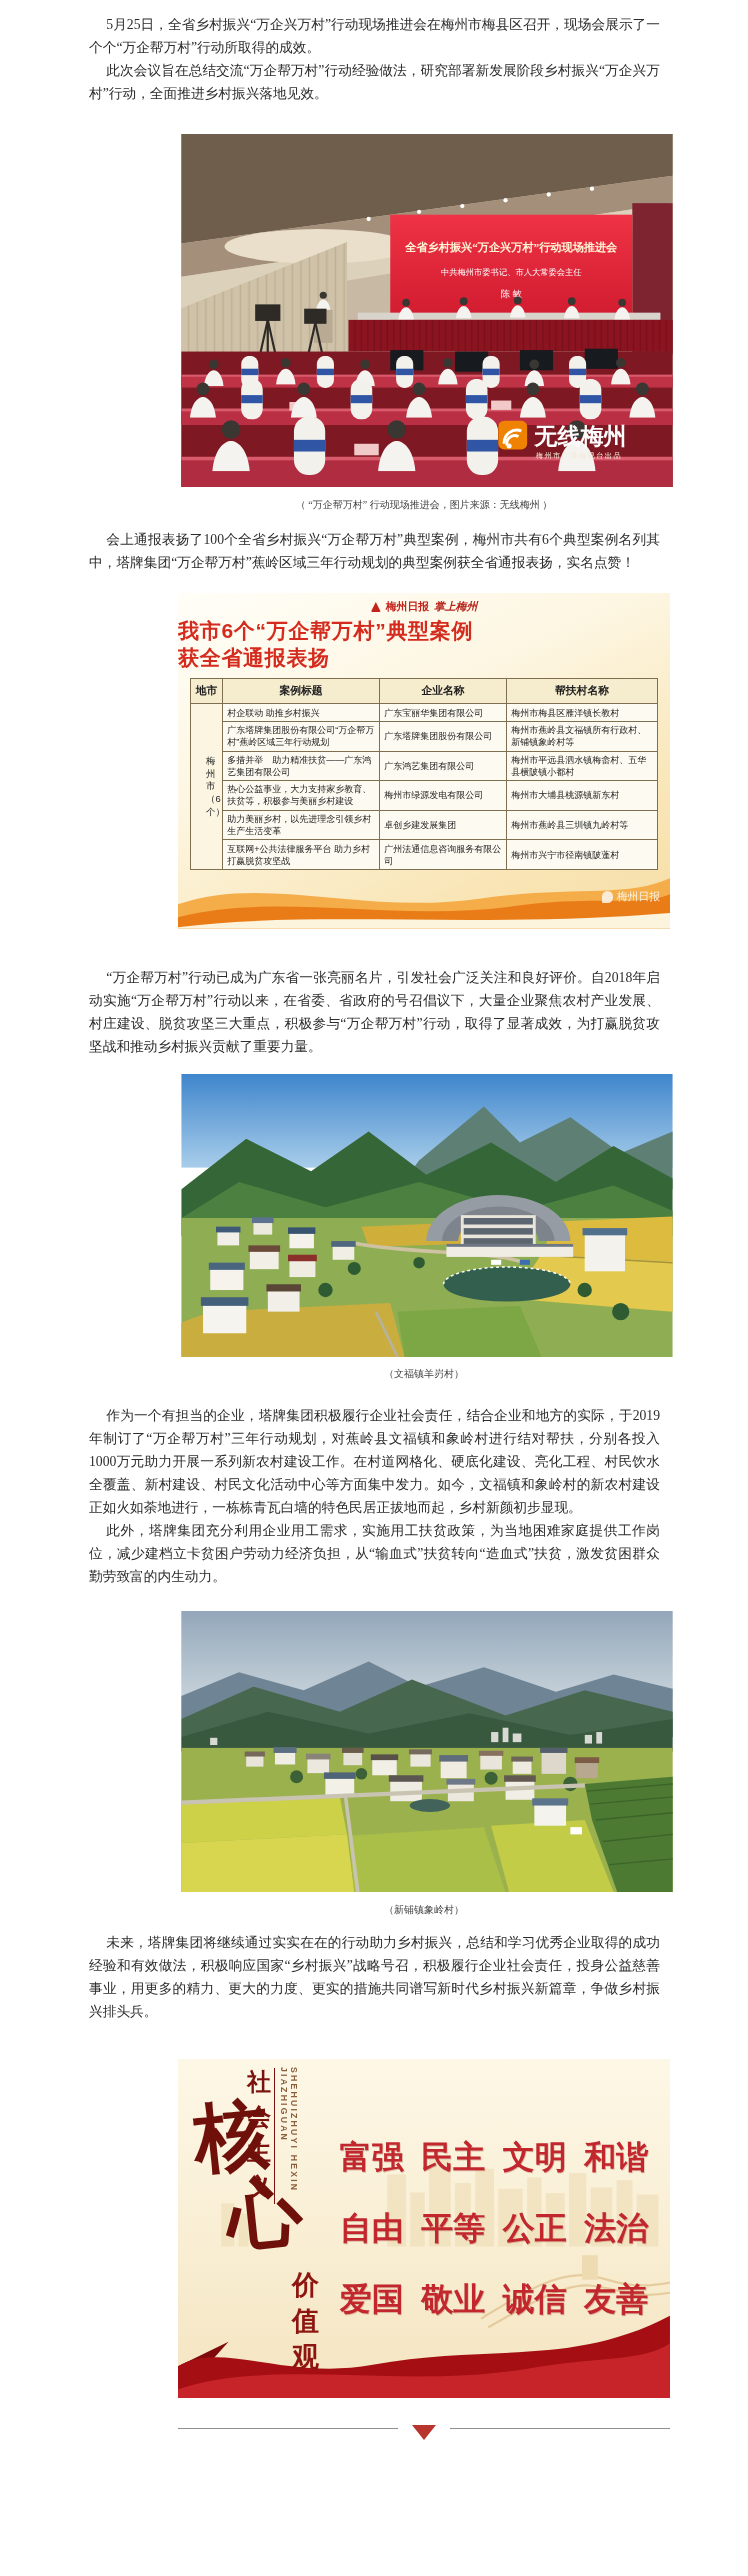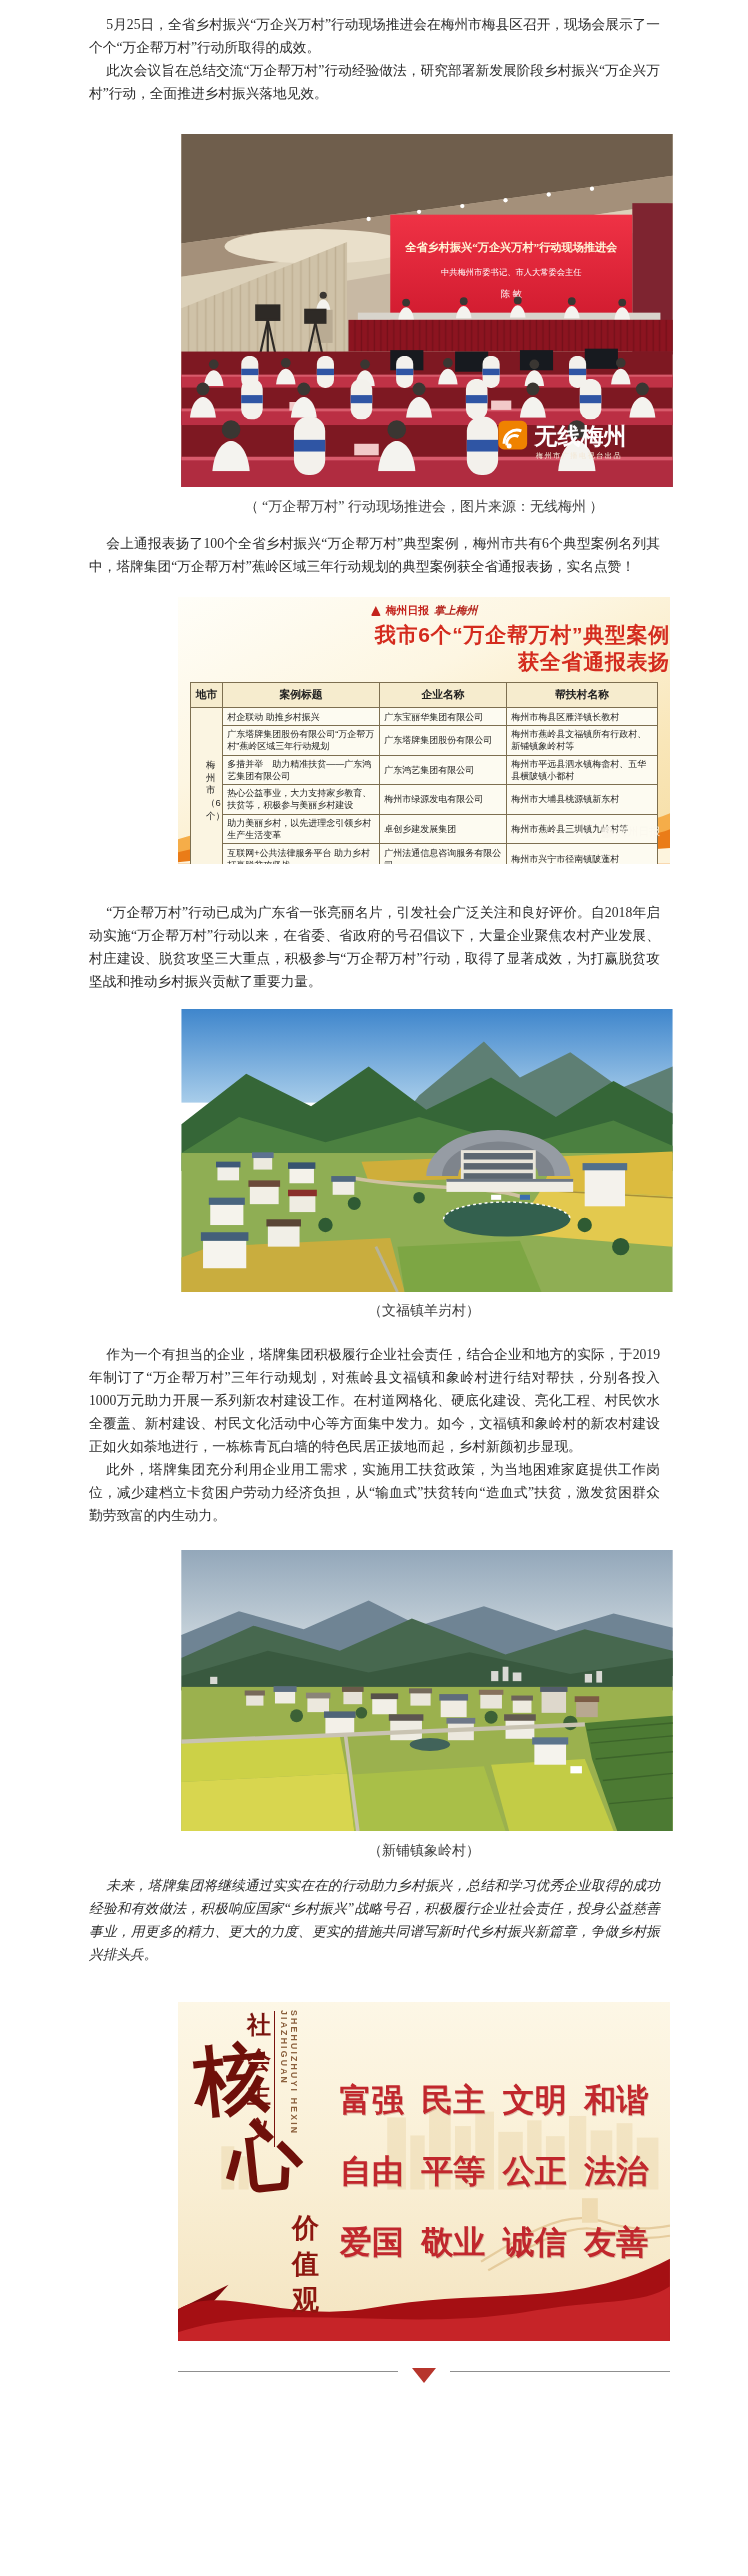--- a/index.html
+++ b/index.html
@@ -1,33 +1,33 @@
 <!DOCTYPE html>
 <html style="font-size:11.5px"><head>
 <meta charset="utf-8">
 <style>
   html,body{margin:0;padding:0;}
   body{width:748px;height:2576px;background:#ffffff;overflow:hidden;
        font-family:"Liberation Serif","DejaVu Serif",serif;color:#2b2b2b;}
   .content{width:571px;margin-left:89px;padding-top:13px;}
   .para{font-size:13.7px;line-height:23px;text-align:justify;text-indent:17.3px;margin:0;color:#2b2b2b;}
   .media{width:492px;margin-left:92px;display:block;position:relative;}
-  .caption{width:492px;margin-left:89px;text-align:center;font-size:14px;color:#3d3d3d;margin-top:8.7px;}
+  .caption{width:492px;margin-left:89px;text-align:center;font-size:10px;color:#3d3d3d;margin-top:8.7px;}
   .gap40{margin-top:29px;} .gap22{margin-top:16px;} .gap26{margin-top:19px;}
-  .gap30{margin-top:37px;} .gap32{margin-top:23px;} .gap20{margin-top:14.4px;font-style:italic;} .gap50{margin-top:36px;}
+  .gap30{margin-top:37px;} .gap32{margin-top:23px;} .gap20{margin-top:14.4px;} .gap50{margin-top:36px;}
 
   
-  .table-card{width:492px;height:267px;margin-left:89px;position:relative;overflow:hidden;
+  .table-card{width:492px;height:336px;margin-left:89px;position:relative;overflow:hidden;
       background:linear-gradient(155deg,#fffef8 0%,#fdf6e2 38%,#f9e6b8 75%,#f6dda4 100%);}
   .tc-logo{display:flex;justify-content:center;align-items:center;gap:5px;padding-top:7.2px;
       font-size:10.8px;font-weight:bold;color:#c4231c;}
   .tc-logo-icon{width:10px;height:10px;background:#c4231c;border-radius:1.4px;display:inline-block;
       clip-path:polygon(0 100%,50% 0,100% 100%);}
   .tc-logo-script{font-style:italic;color:#b5251d;}
-  .tc-title{font-size:21px;line-height:27px;font-weight:bold;color:#d42b1e;text-align:right;margin-top:2.9px;
+  .tc-title{font-size:21px;line-height:27px;font-weight:bold;color:#d42b1e;text-align:left;margin-top:2.9px;
       font-family:"Liberation Sans","DejaVu Sans",sans-serif;letter-spacing:0.7px;}
   .tc-table{width:467px;margin:7.2px auto 0;border-collapse:collapse;table-layout:fixed;
       font-family:"Liberation Sans","DejaVu Sans",sans-serif;position:relative;z-index:2;border-radius:15px;}
   .tc-table th{border:0.7px solid #7d6f50;background:#f6ecce;font-size:10.8px;font-weight:bold;
       color:#1f1f1f;height:21.6px;padding:1.4px 2.9px;}
   .tc-table td{border:0.7px solid #7d6f50;background:#fdfbf1;font-size:9px;line-height:1.35;
       color:#222;padding:2.2px 4.3px;text-align:left;vertical-align:middle;}
   .tc-table td.region{text-align:center;padding:15px;font-size:9.4px;background:#fbf5e2;}
   .tc-waves{position:absolute;left:0;bottom:0;width:492px;height:61px;z-index:1;}
   .tc-watermark{position:absolute;right:10px;bottom:24.5px;z-index:3;display:flex;align-items:center;gap:3.6px;

